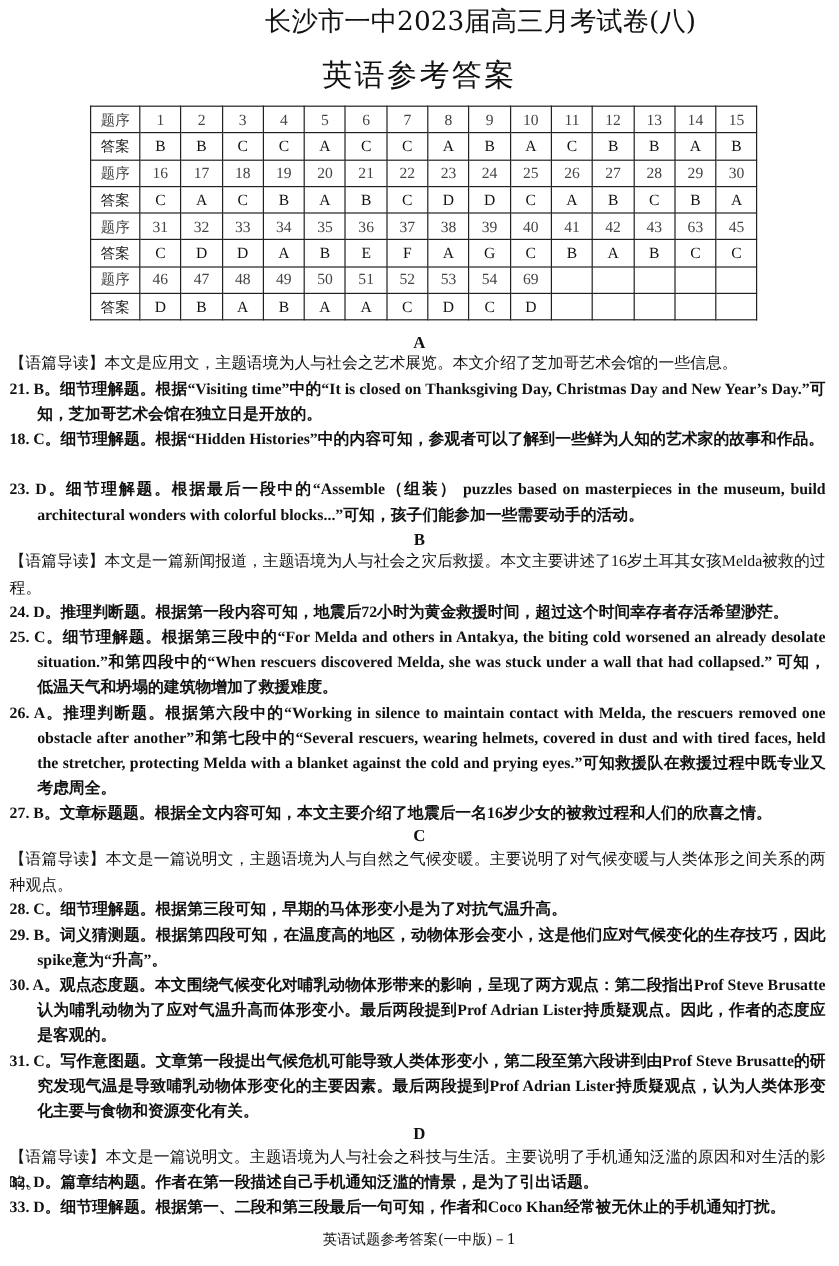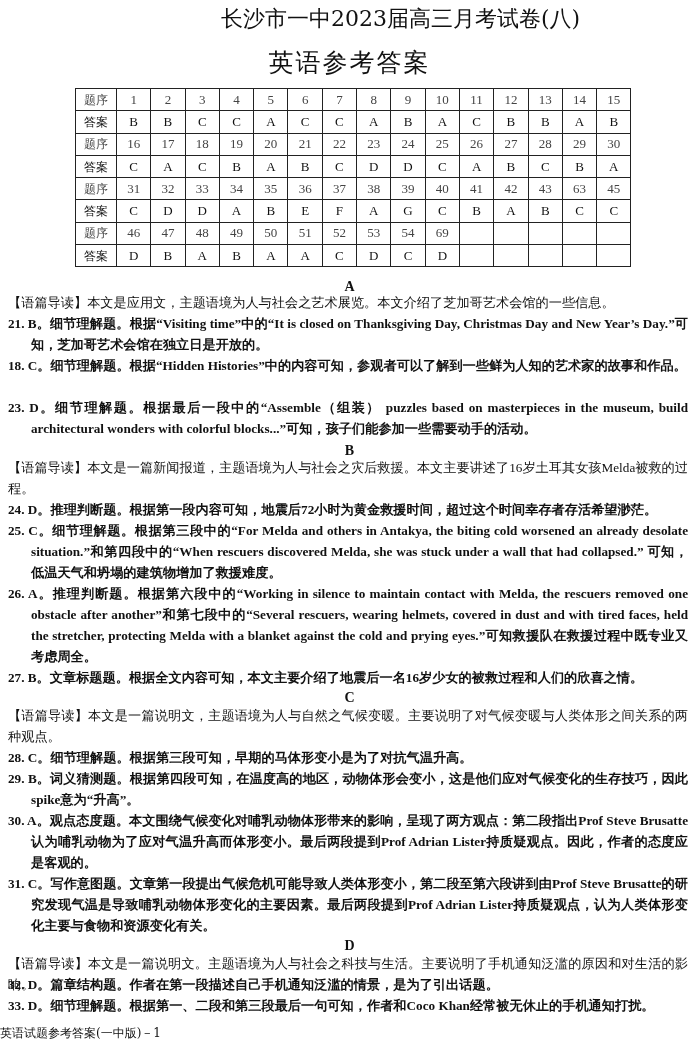--- a/index.html
+++ b/index.html
@@ -17,21 +17,21 @@
                  font-size:13px; line-height:20px; width:33.3px; }
   table.ans td.hd { width:40px; font-family:"DejaVu Sans", sans-serif; font-size:12px; color:#333;text-align:center; }
   table.ans tr.num td { color:#444; }
   table.ans tr.ans-row td { font-weight:normal; color:#111; }
   .sec { position:absolute; left:0; width:699px; text-align:center; font-weight:bold;
          font-family:"Liberation Serif", serif; font-size:14px; line-height:16px; }
   .para { position:absolute; left:8px; width:680px; font-size:13.2px; line-height:21px;
           font-family:"Liberation Serif", "DejaVu Serif", serif; text-align:justify; }
   .para.item { padding-left:23px; text-indent:-23px; box-sizing:border-box;font-weight:bold; }
   .lead-tag { font-weight:normal; font-family:"DejaVu Sans", sans-serif; }
-  .footer { position:absolute; left:0; top:1025px; width:699px; 
+  .footer { position:absolute; left:0; top:1025px; width:699px; text-align:center;
             font-size:12px; line-height:16px; }
 </style>
 </head>
 <body>
 
 <div class="title-top">长沙市一中2023届高三月考试卷(八)</div>
 <div class="title-main">英语参考答案</div>
 
 <table class="ans">
   <tbody id="ans-body">

